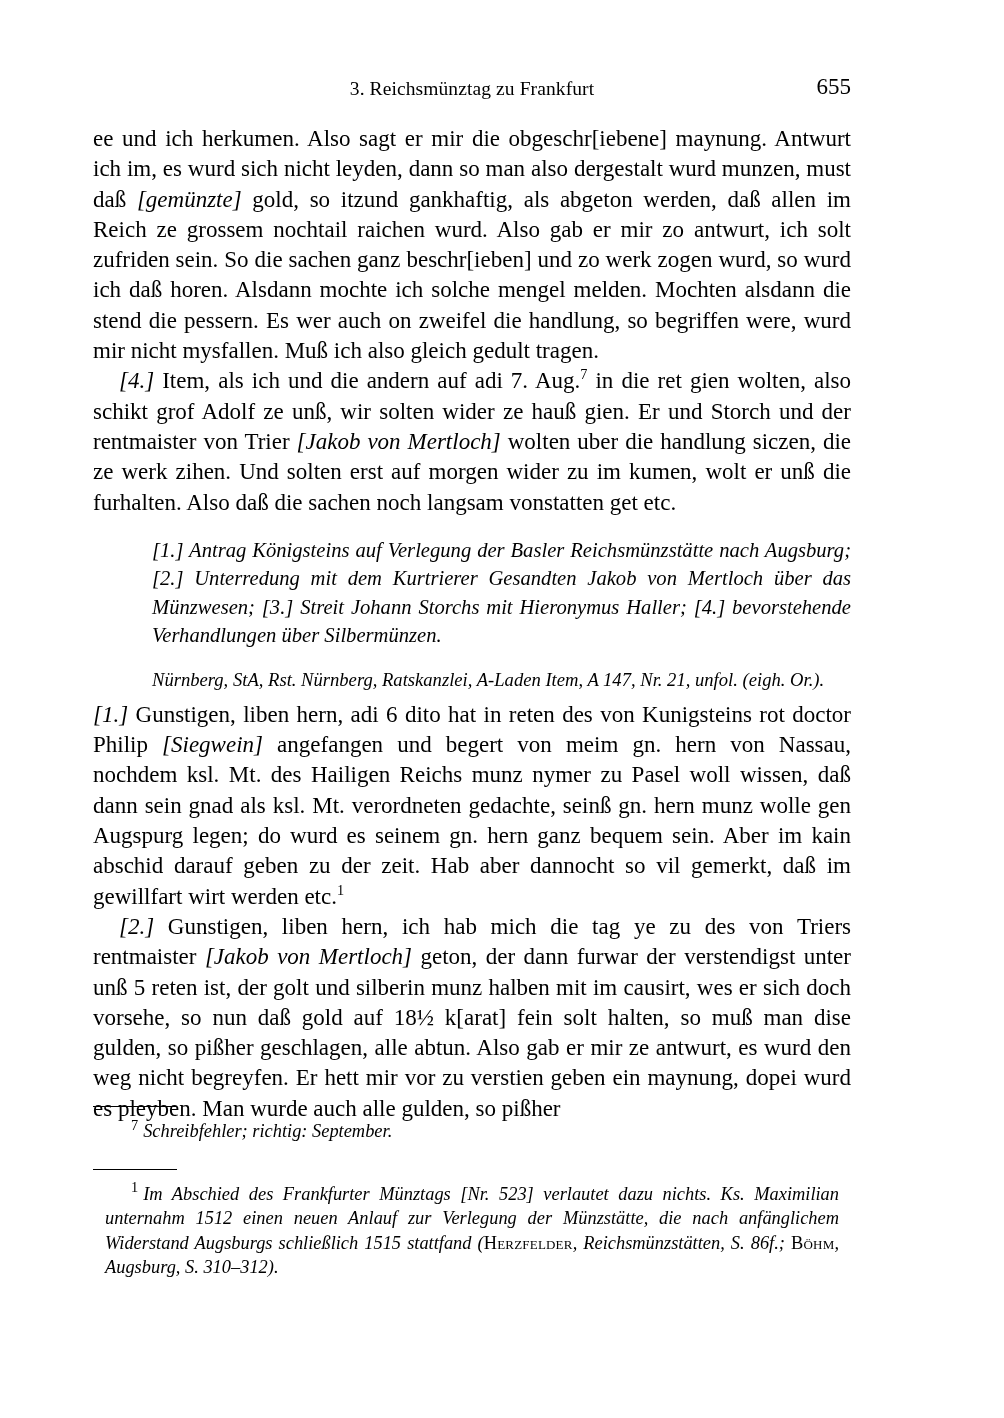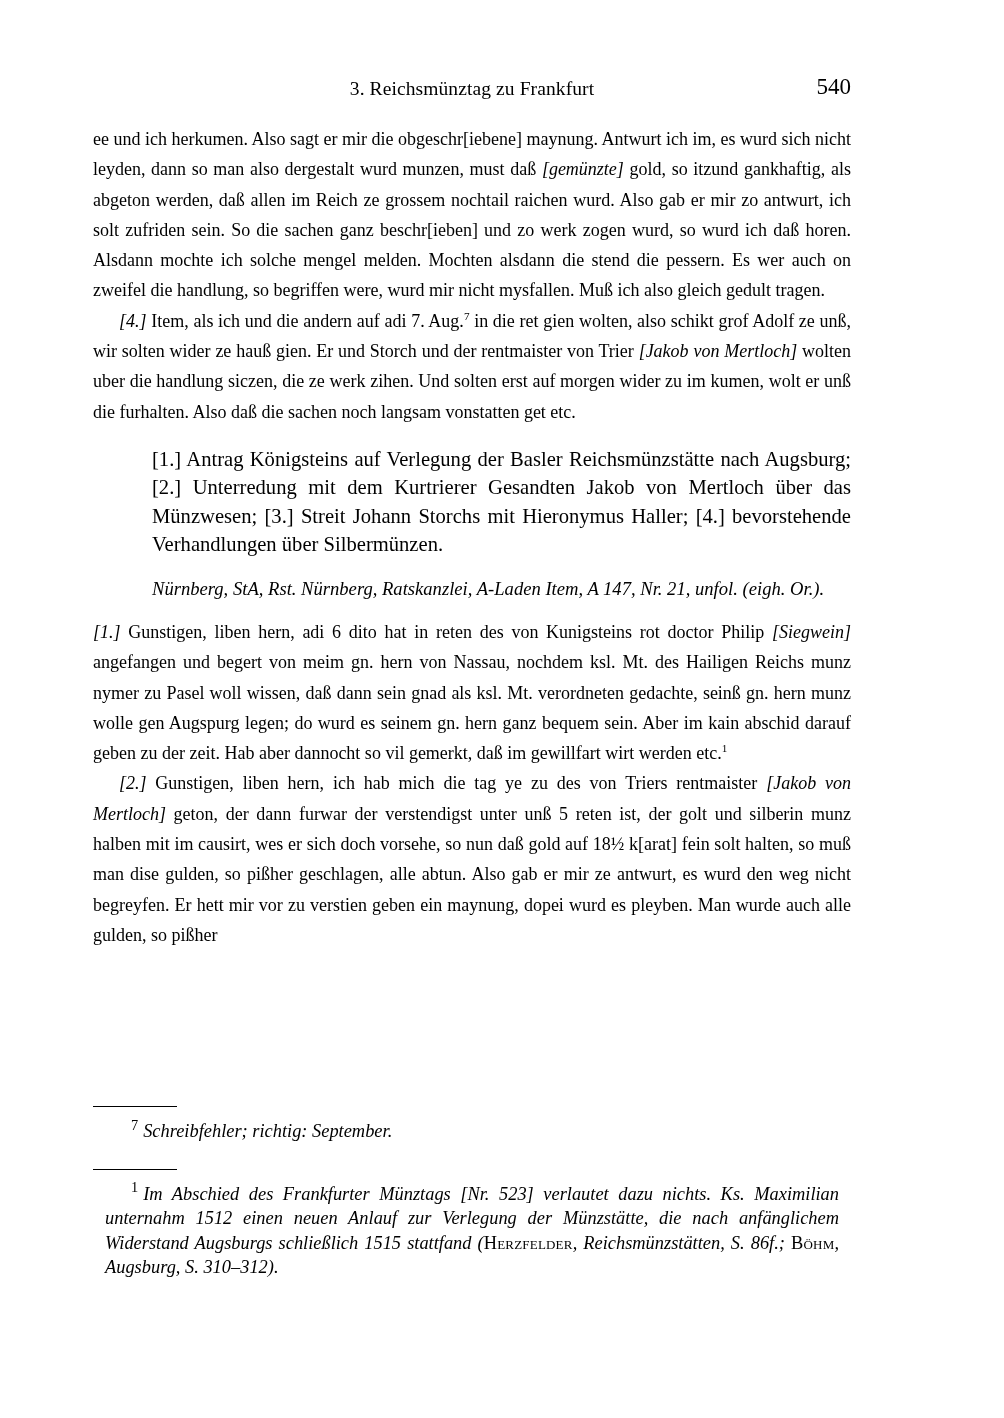--- a/index.html
+++ b/index.html
@@ -41,21 +41,21 @@
   }
   .rh-folio {
     position: absolute;
     right: 0;
     top: 74px;
     font-size: 23px;
   }
 
   
   .bodytext {
-    font-size: 18px;
+    font-size: 23px;
     line-height: 30.3px;
     text-align: justify;
     text-justify: inter-word;
     hyphens: none;
   }
   .bodytext p {
     margin: 0;
   }
   p.indent {
     text-indent: 26px;
@@ -81,35 +81,36 @@
   }
   .doc-title {
     flex: 1 1 auto;
     letter-spacing: 0.15px;
   }
 
   
   .regest {
     margin-left: 59px;
     margin-top: 18px;
+    font-style: italic;
     font-size: 20.6px;
     line-height: 28.5px;
     text-align: justify;
   }
   .archref {
     margin-left: 59px;
     margin-top: 17px;
     font-style: italic;
     font-size: 18.6px;
     line-height: 25px;
     text-align: left;
   }
 
   .maintext {
-    margin-top: 16px;
+    margin-top: 8px;
   }
 
   
   .footnotes {
     position: absolute;
     left: 0;
     top: 1106px;
     width: 758px;
   }
   .fn-rule {
@@ -141,21 +142,21 @@
     letter-spacing: 0.2px;
   }
 </style>
 </head>
 <body>
 
 <div class="page">
 
   <div class="runninghead">
     <div class="rh-title">3. Reichsmünztag zu Frankfurt</div>
-    <div class="rh-folio">540</div>
+    <div class="rh-folio">655</div>
   </div>
 
   <div class="bodytext">
     <p><span>ee und ich herkumen. Also sagt er mir die obgeschr[iebene] maynung. Antwurt ich im, es wurd sich nicht leyden, dann so man also dergestalt wurd munzen, must daß </span><span class="it">[gemünzte]</span><span> gold, so itzund gankhaftig, als abgeton werden, daß allen im Reich ze grossem nochtail raichen wurd. Also gab er mir zo antwurt, ich solt zufriden sein. So die sachen ganz beschr[ieben] und zo werk zogen wurd, so wurd ich daß horen. Alsdann mochte ich solche mengel melden. Mochten alsdann die stend die pessern. Es wer auch on zweifel die handlung, so begriffen were, wurd mir nicht mysfallen. Muß ich also gleich gedult tragen.</span></p>
 
     <p class="indent"><span class="it">[4.]</span><span> Item, als ich und die andern auf adi 7. Aug.</span><sup class="fn">7</sup><span> in die ret gien wolten, also schikt grof Adolf ze unß, wir solten wider ze hauß gien. Er und Storch und der rentmaister von Trier </span><span class="it">[Jakob von Mertloch]</span><span> wolten uber die handlung siczen, die ze werk zihen. Und solten erst auf morgen wider zu im kumen, wolt er unß die furhalten. Also daß die sachen noch langsam vonstatten get etc.</span></p>
   </div>
 
 
   <div class="regest">[1.] Antrag Königsteins auf Verlegung der Basler Reichsmünzstätte nach Augsburg; [2.] Unterredung mit dem Kurtrierer Gesandten Jakob von Mertloch über das Münzwesen; [3.] Streit Johann Storchs mit Hieronymus Haller; [4.] bevorstehende Verhandlungen über Silbermünzen.</div>

